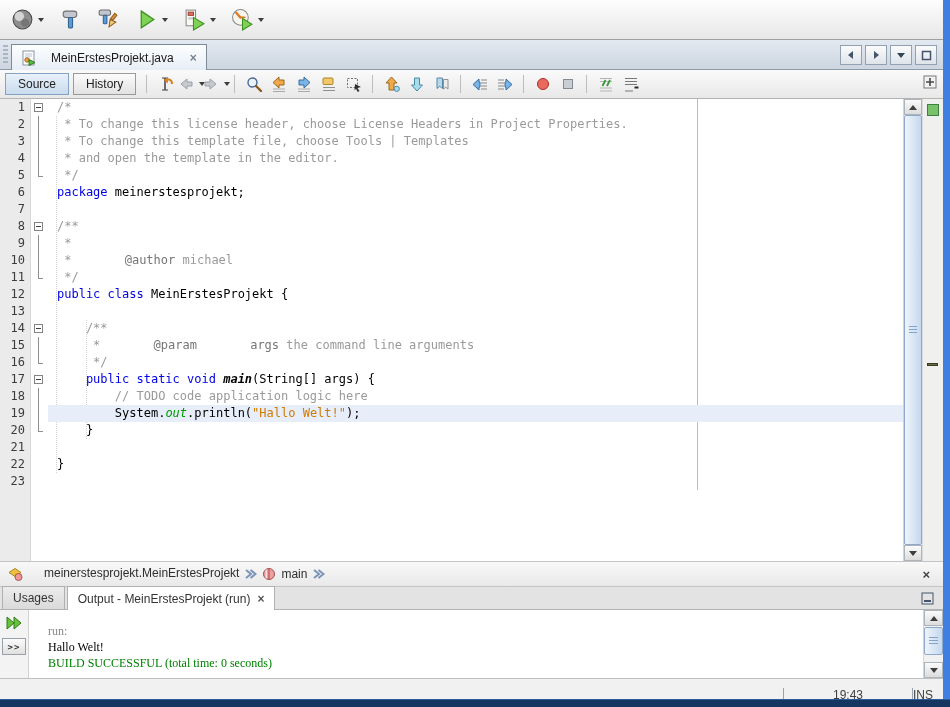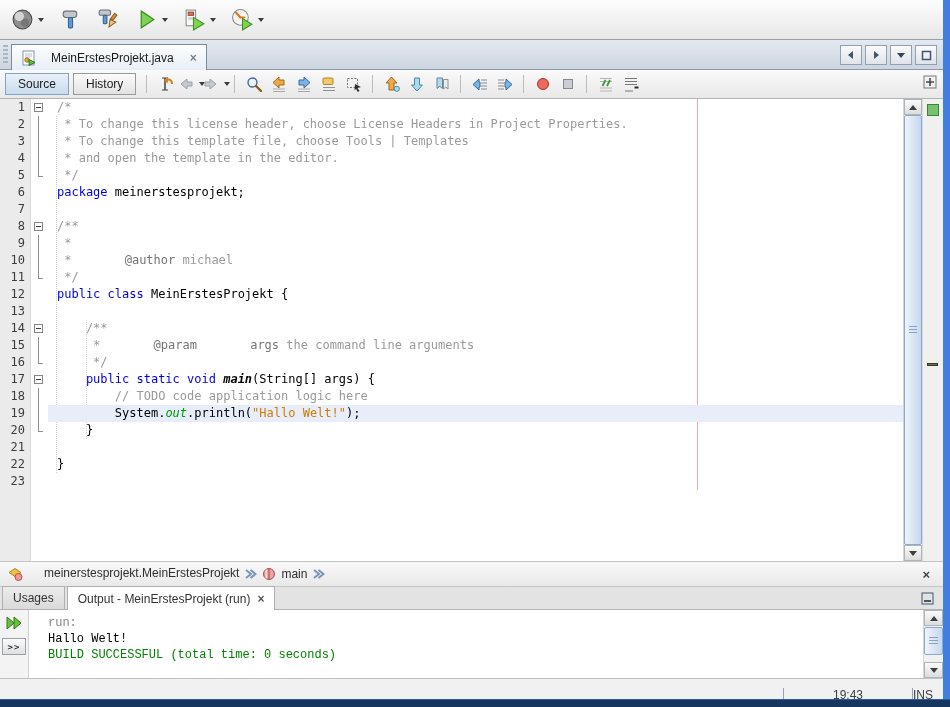--- a/index.html
+++ b/index.html
@@ -92,21 +92,21 @@
   .outtab.active{background:#fff;position:relative;margin-bottom:-1px;z-index:2;height:17px;}
   .otclose{color:#555;font-weight:bold;}
   .minbtn{position:absolute;right:8px;top:4px;width:16px;height:14px;display:flex;align-items:center;justify-content:center;}
   .out-body{height:68px;background:#fff;display:flex;width:943px;box-sizing:border-box;}
   .outbtns{width:29px;background:#f3f3f3;border-right:1px solid #d2d2d2;display:flex;flex-direction:column;
     align-items:center;padding-top:4px;gap:7px;box-sizing:border-box;}
   .obtn{width:20px;height:17px;display:flex;align-items:center;justify-content:center;}
   .obtn2{width:22px;height:15px;background:linear-gradient(#fbfbfb,#e0e0e0);border:1px solid #9aa0a8;
     display:flex;align-items:center;justify-content:center;font-size:9px;font-weight:bold;color:#333;letter-spacing:1px;
     font-family:"DejaVu Sans Mono",monospace;}
-  .outtext{flex:1;padding:5px 0 0 19px;font-family:Liberation Mono, monospace;font-size:12px;line-height:16px;white-space:pre;}
+  .outtext{flex:1;padding:13px 0 0 19px;font-family:Liberation Serif, serif;font-size:12px;line-height:16px;white-space:pre;}
   .ol-target{color:#888;}
   .ol-plain{color:#000;}
   .ol-success{color:var(--c-success,#008000);}
   .outscroll{width:20px;background:#f1f1f1;border-left:1px solid #d4d4d4;display:flex;flex-direction:column;box-sizing:border-box;}
   .othumb{height:26px;background:linear-gradient(90deg,#eef4fb,#c5d8ef);border:1px solid #8fa9ca;border-radius:2px;margin:1px 0;position:relative;}
   .othumb::after{content:"";position:absolute;left:4px;right:4px;top:50%;margin-top:-4px;height:8px;
     background:repeating-linear-gradient(180deg,#85a3c6 0 1px,transparent 1px 3px);}
 
   
   .statusbar{height:32px;background:#f1f1f1;border-top:1px solid #c0c0c0;display:flex;align-items:center;

